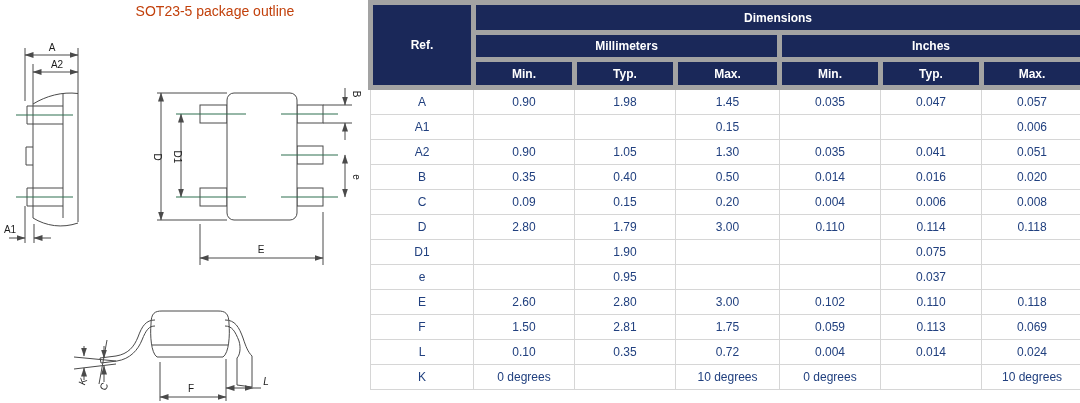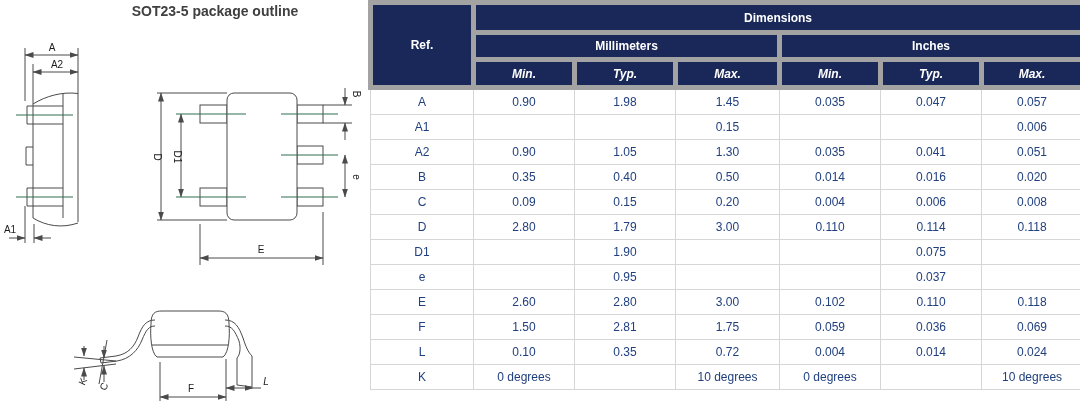--- a/index.html
+++ b/index.html
@@ -2,40 +2,40 @@
 <html><head>
 <meta charset="utf-8">
 <style>
   html,body{margin:0;padding:0;}
   body{
     width:1080px;height:403px;position:relative;background:#ffffff;
     font-family:"Liberation Sans",sans-serif;overflow:hidden;
   }
   .title{
     position:absolute;left:45px;top:3px;width:340px;text-align:center;
-    font-size:14px;font-weight:bold;color:#404040;
+    font-size:14px;font-weight:normal;color:#c2410c;
   }
   .drawing{position:absolute;left:0;top:0;}
   table.dims{
     position:absolute;left:368px;top:0;width:712px;
     border-collapse:collapse;table-layout:fixed;
   }
   table.dims th{
     background:#1a2859;color:#ffffff;border:5px solid #a3a3a3;
     font-size:12px;font-weight:bold;text-align:center;vertical-align:middle;
     padding:0;
   }
   table.dims td{
     background:#ffffff;color:#21407f;border:1px solid #d6d6d6;
     font-size:12px;text-align:center;vertical-align:middle;
     height:24px;padding:0;
   }
   tr.h1 th{height:25px;}
   tr.h2 th{height:22px;text-align:center;}
-  tr.h3 th{height:23px;font-style:italic;}
+  tr.h3 th{height:23px;}
   svg text{font-family:"Liberation Sans",sans-serif;}
 </style>
 </head>
 <body>
 
 <div class="title">SOT23-5 package outline</div>
 
 <svg class="drawing" width="368" height="403" viewBox="0 0 368 403">
   <defs>
     <marker id="ah" markerWidth="10" markerHeight="8" refX="8.5" refY="3" orient="auto-start-reverse" markerUnits="userSpaceOnUse">
@@ -242,21 +242,21 @@
       <td>0.102</td>
       <td>0.110</td>
       <td>0.118</td>
     </tr>
     <tr>
       <td>F</td>
       <td>1.50</td>
       <td>2.81</td>
       <td>1.75</td>
       <td>0.059</td>
-      <td>0.036</td>
+      <td>0.113</td>
       <td>0.069</td>
     </tr>
     <tr>
       <td>L</td>
       <td>0.10</td>
       <td>0.35</td>
       <td>0.72</td>
       <td>0.004</td>
       <td>0.014</td>
       <td>0.024</td>

